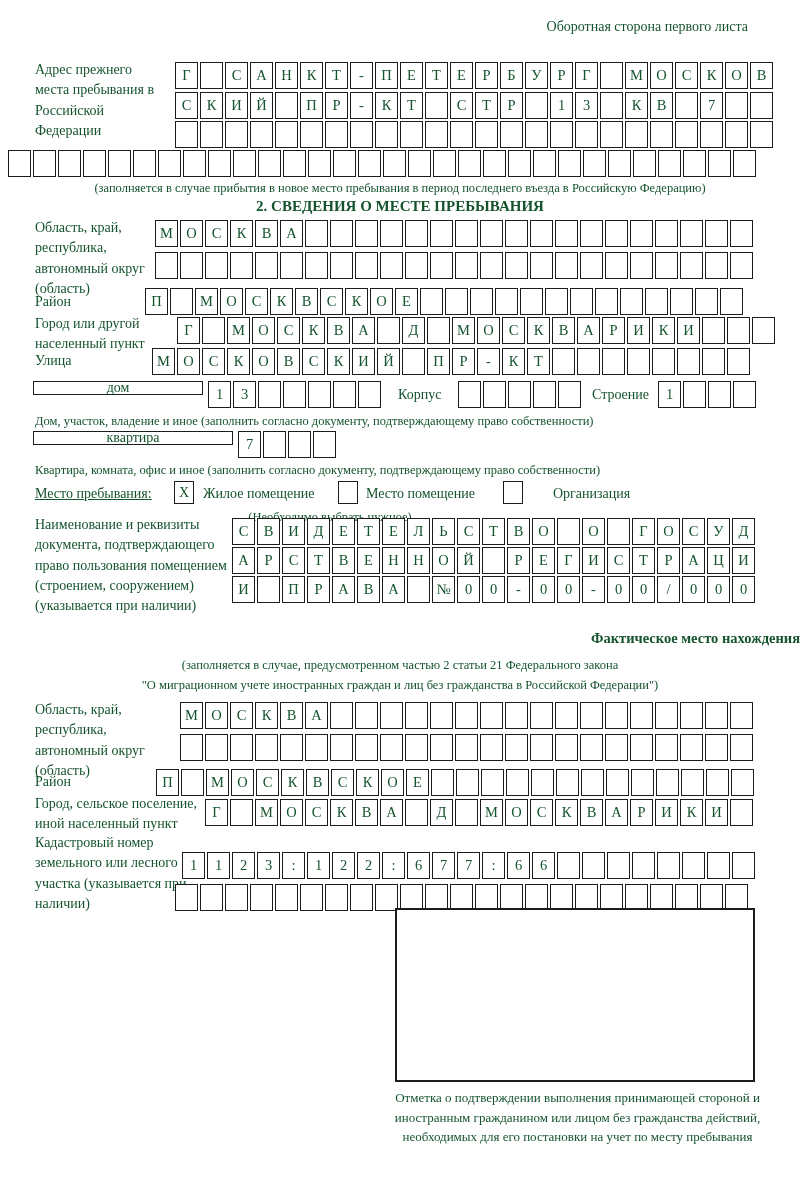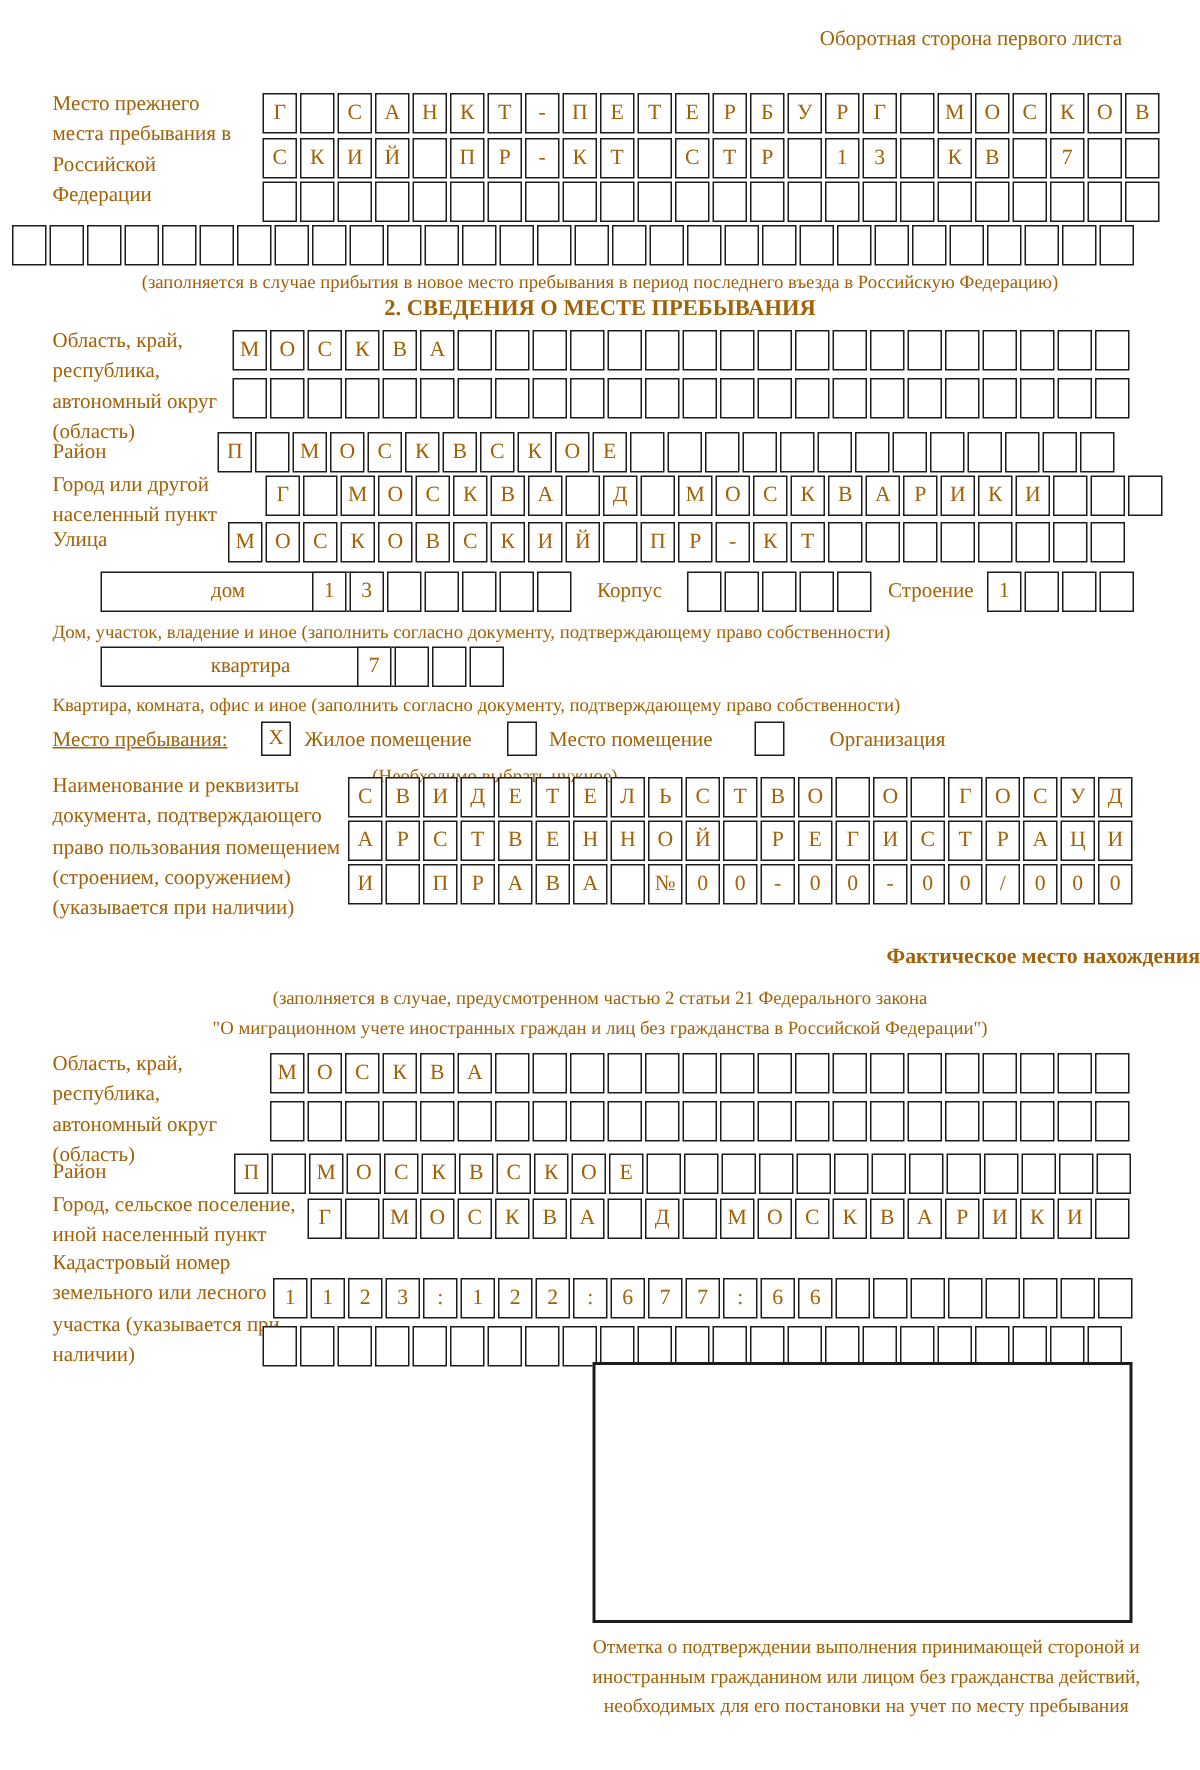--- a/index.html
+++ b/index.html
@@ -1,50 +1,50 @@
 <!DOCTYPE html>
 <html><head>
 <meta charset="utf-8">
 <style>
   html,body { margin:0; padding:0; background:#ffffff; }
   .page {
     position:relative; width:800px; height:1180px; background:#ffffff;
-    color:#a16207; font-family:"Liberation Serif", serif; overflow:hidden;
+    color:#14532d; font-family:"Liberation Serif", serif; overflow:hidden;
   }
   .abs { position:absolute; }
   .label { font-size:14px; line-height:1.45; }
   .caption { font-size:12.5px; line-height:1.45; }
   .title { font-weight:bold; font-size:15px; text-align:center; width:100%; }
   .subtitle { font-weight:bold; font-size:14.5px; text-align:right; width:100%; }
   .center { text-align:center; }
   .cells { display:flex; gap:2px; }
   .cell {
     width:23px; height:27px; box-sizing:border-box;
     border:1.8px solid #1c1c1c; background:#fff;
     display:flex; align-items:center; justify-content:center;
     font-size:14.5px; font-family:"Liberation Serif", serif;
   }
   .widebox {
-    height:27px; box-sizing:border-box; border:1.8px solid #1c1c1c;
-    display:flex; align-items:center; justify-content:center; font-size:14px;margin-left:34px;
+    height:14px; box-sizing:border-box; border:1.8px solid #1c1c1c;
+    display:flex; align-items:center; justify-content:center; font-size:14px;
   }
   .cb {
     width:20px; height:23px; box-sizing:border-box; border:1.8px solid #1c1c1c;
     display:flex; align-items:center; justify-content:center; font-size:14px;
   }
   .stampbox { box-sizing:border-box; border:2px solid #1c1c1c; background:#fff; }
 </style>
 </head>
 <body>
 
 <div class="page">
 
   <div class="abs label" style="top:17px; left:0; width:748px; text-align:right;">Оборотная сторона первого листа</div>
 
-  <div class="abs label" style="top:60px; left:35px; width:132px;">Место прежнего места пребывания в Российской Федерации</div>
+  <div class="abs label" style="top:60px; left:35px; width:132px;">Адрес прежнего места пребывания в Российской Федерации</div>
   <div class="abs cells" style="top:62px; left:175px;">
       <div class="cell">Г</div>
       <div class="cell"></div>
       <div class="cell">С</div>
       <div class="cell">А</div>
       <div class="cell">Н</div>
       <div class="cell">К</div>
       <div class="cell">Т</div>
       <div class="cell">-</div>
       <div class="cell">П</div>

